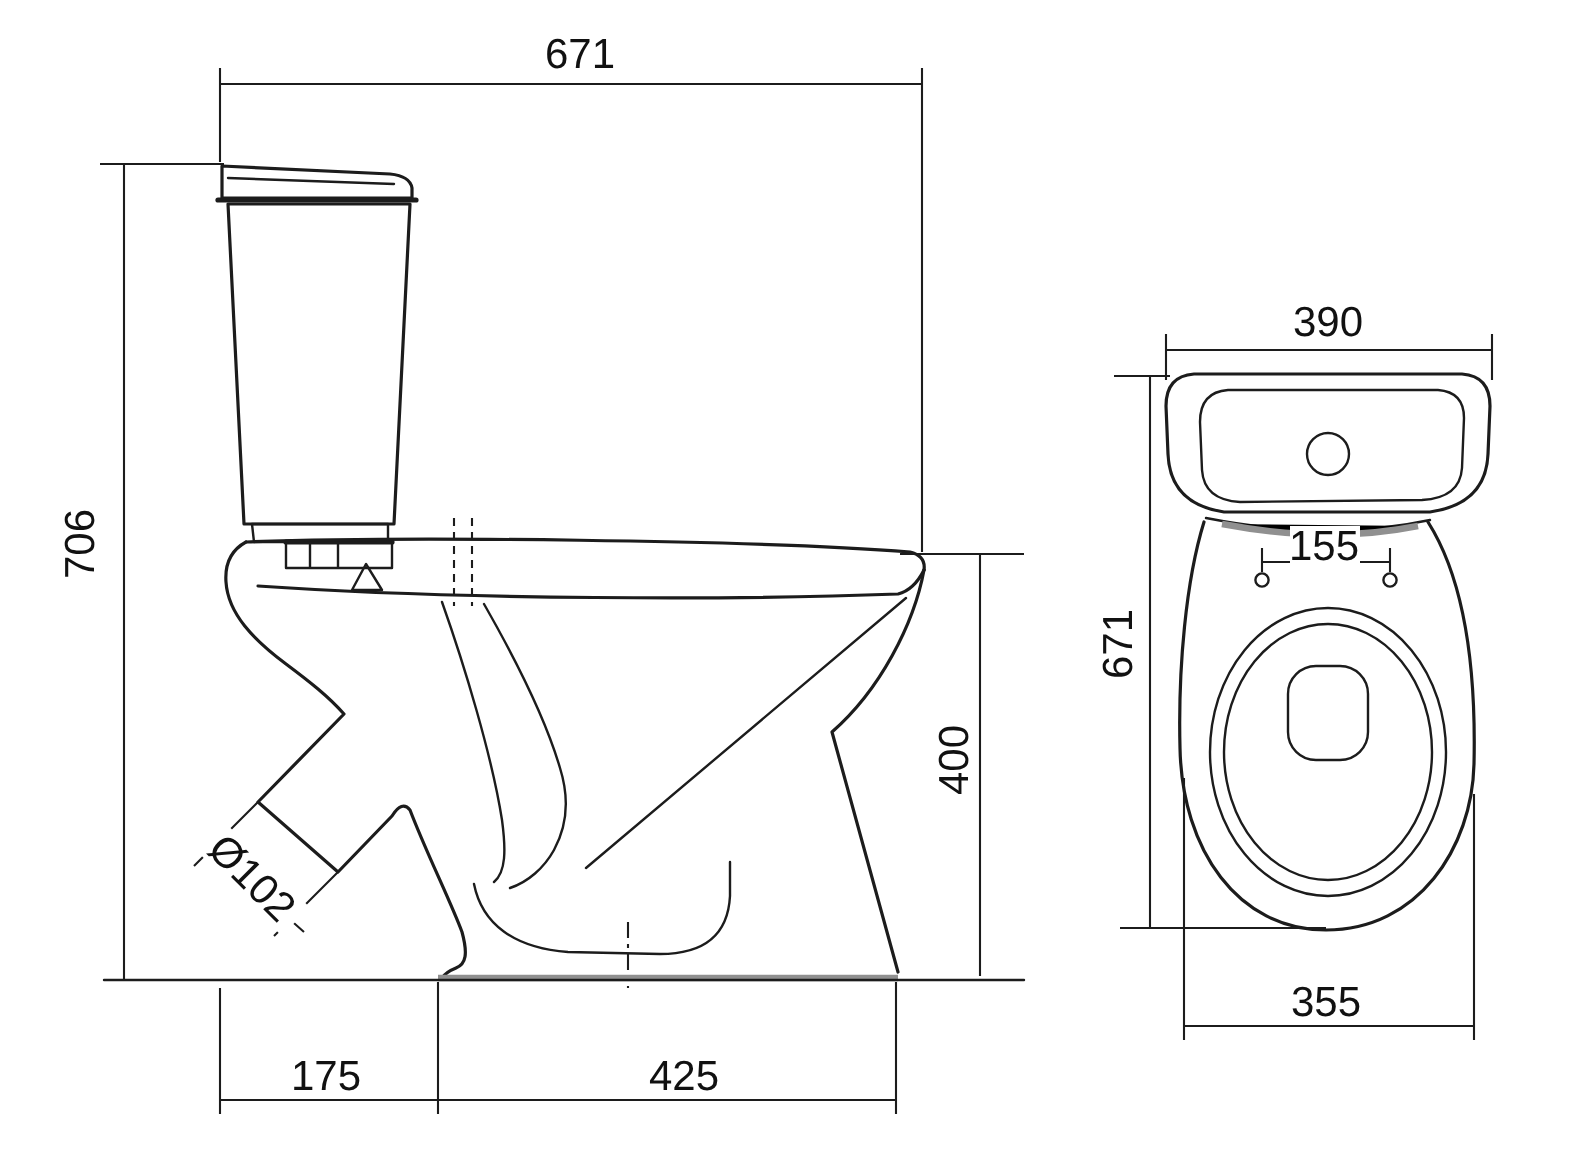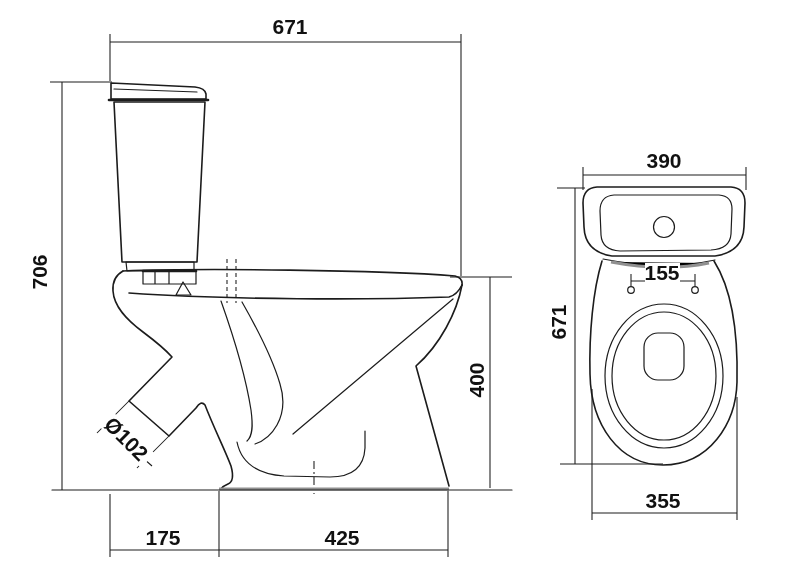--- a/index.html
+++ b/index.html
@@ -1,17 +1,17 @@
 <!DOCTYPE html>
 <html><head>
 <meta charset="utf-8">
 <style>
   html,body{margin:0;padding:0;background:#ffffff;}
   .stage{position:relative;width:789px;height:585px;background:#ffffff;overflow:hidden;
-         font-family:"Liberation Sans", sans-serif;font-weight:bold;}
+         font-family:"Liberation Sans", sans-serif;}
   svg{display:block;}
   .ln{fill:none;stroke:#1c1c1c;stroke-width:1.6;stroke-linejoin:round;stroke-linecap:round;}
   .thin{stroke-width:1.2;}
   .thick{stroke-width:2.6;}
   .shade{stroke:#909090;stroke-width:3.2;}
   .dim{fill:none;stroke:#1c1c1c;stroke-width:1.05;stroke-linecap:butt;}
   .dash{stroke-dasharray:4 3;stroke-width:1.05;}
   .cl{stroke-dasharray:8 3 2 3;stroke-width:1.05;}
   .dtxt{font-family:"Liberation Sans", sans-serif;font-size:21px;fill:#111111;}
   .mid{text-anchor:middle;}

